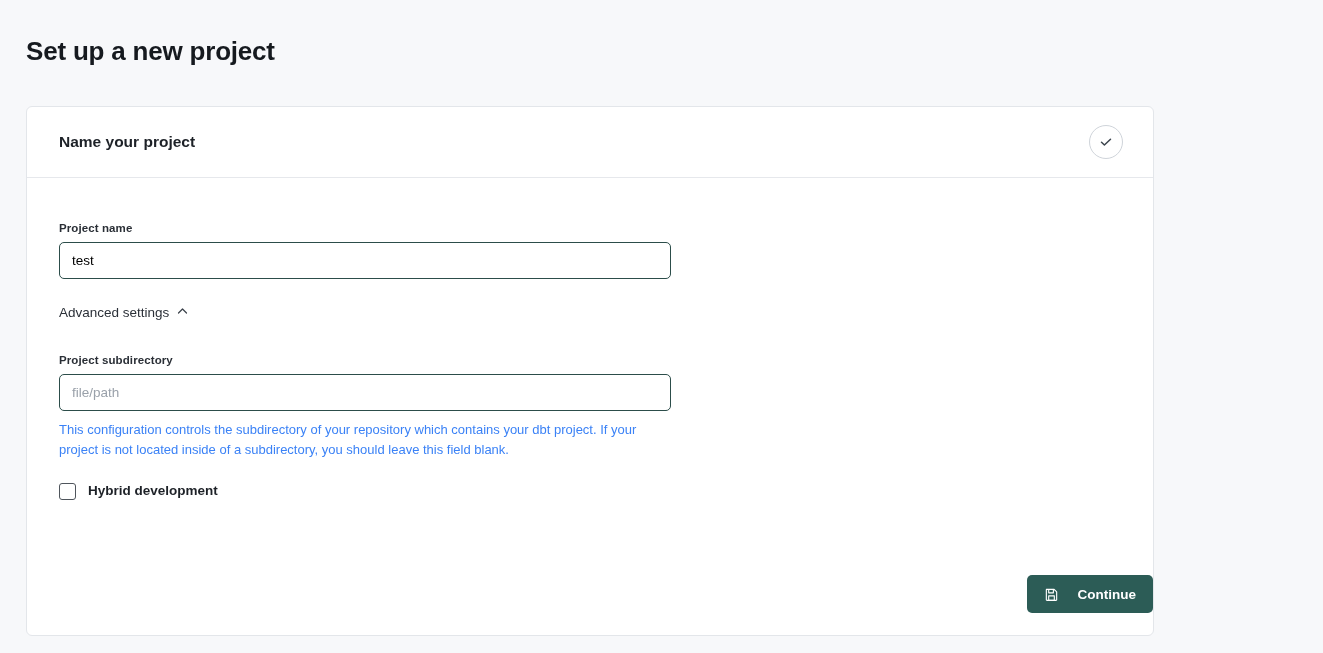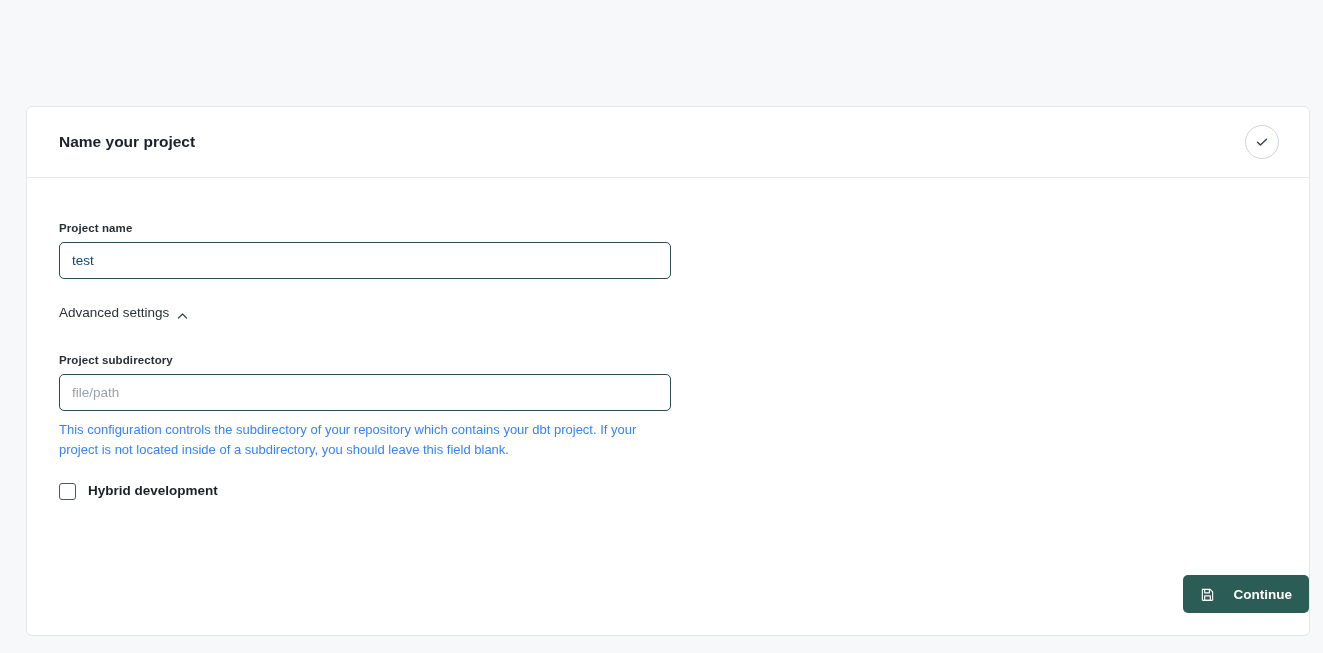--- a/index.html
+++ b/index.html
@@ -24,21 +24,21 @@
     top: 36px;
     font-size: 26px;
     font-weight: bold;
     letter-spacing: -0.2px;
     color: #161a1f;
   }
   .card {
     position: absolute;
     left: 26px;
     top: 106px;
-    width: 1284px;
+    width: 1128px;
     height: 530px;
     background: #ffffff;
     border: 1px solid #e3e6ea;
     border-radius: 6px;
   }
   .card-header {
     height: 71px;
     border-bottom: 1px solid #e6e8ec;
     display: flex;
     align-items: center;
@@ -74,29 +74,29 @@
     letter-spacing: 0.1px;
   }
   .text-input {
     width: 612px;
     height: 37px;
     border: 1px solid #2c4d4a;
     border-radius: 5px;
     padding: 0 12px;
     font-size: 13.5px;
     font-family: "Liberation Sans", sans-serif;
-    color: #0c4a6e;
+    color: #000000;
     background: #fff;
     outline: none;
   }
   .text-input::placeholder { color: #9aa1aa; }
   .advanced-row {
     margin-top: 26px;
     display: inline-flex;
-    align-items: flex-end;
+    align-items: flex-start;
     gap: 8px;
     cursor: pointer;
     user-select: none;
   }
   .advanced-label {
     font-size: 13.5px;
     color: #2b3038;
   }
   .chevron {
     display: inline-block;
@@ -161,20 +161,21 @@
     gap: 19px;
     cursor: pointer;
   }
   .continue-btn svg { display: block; }
 </style>
 </head>
 <body>
 
 <div class="page">
 
+  <div class="page-title">Set up a new project</div>
 
   <div class="card">
 
     <div class="card-header">
       <div class="card-header-title">Name your project</div>
       <div class="check-circle">
         <svg width="16" height="16" viewBox="0 0 16 16" fill="none">
           <path d="M3.5 8.3L6.4 11L12.5 5.2" stroke="#3c444d" stroke-width="1.5" stroke-linecap="round" stroke-linejoin="round"></path>
         </svg>
       </div>

